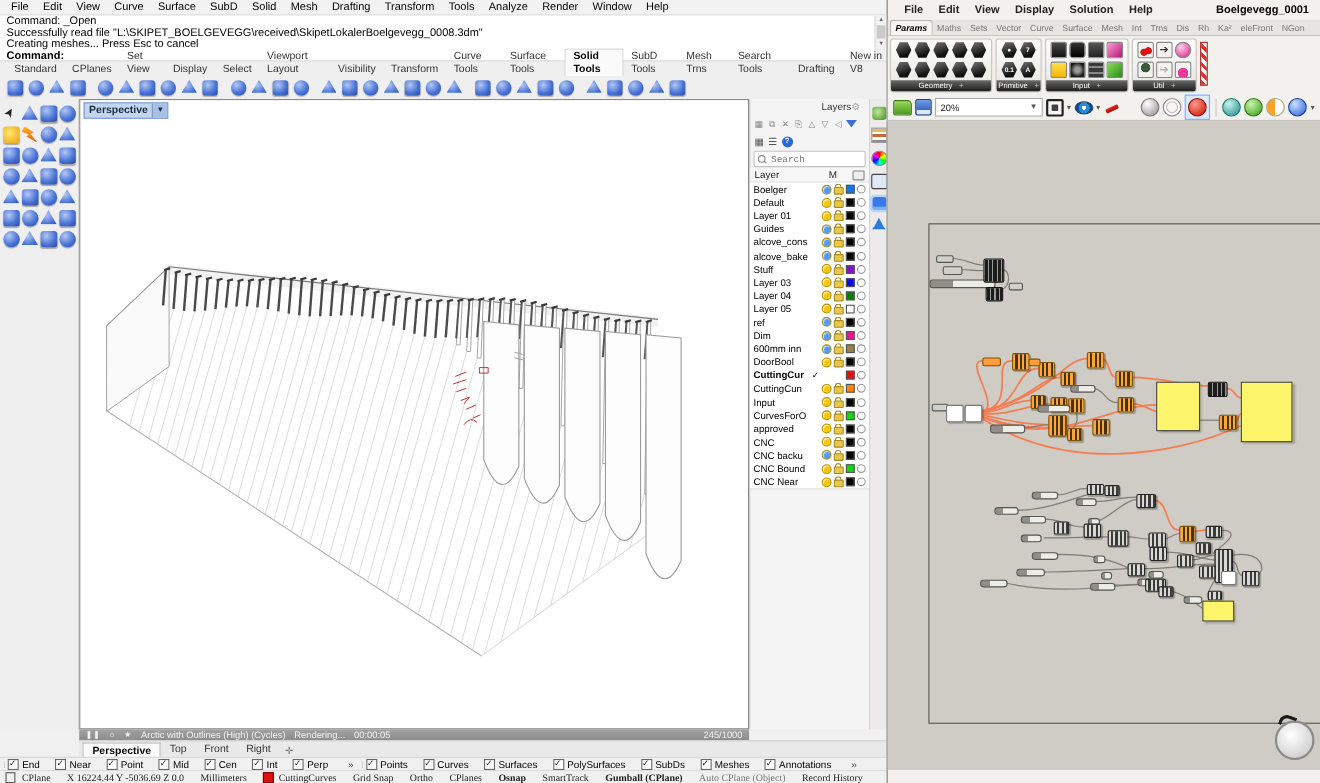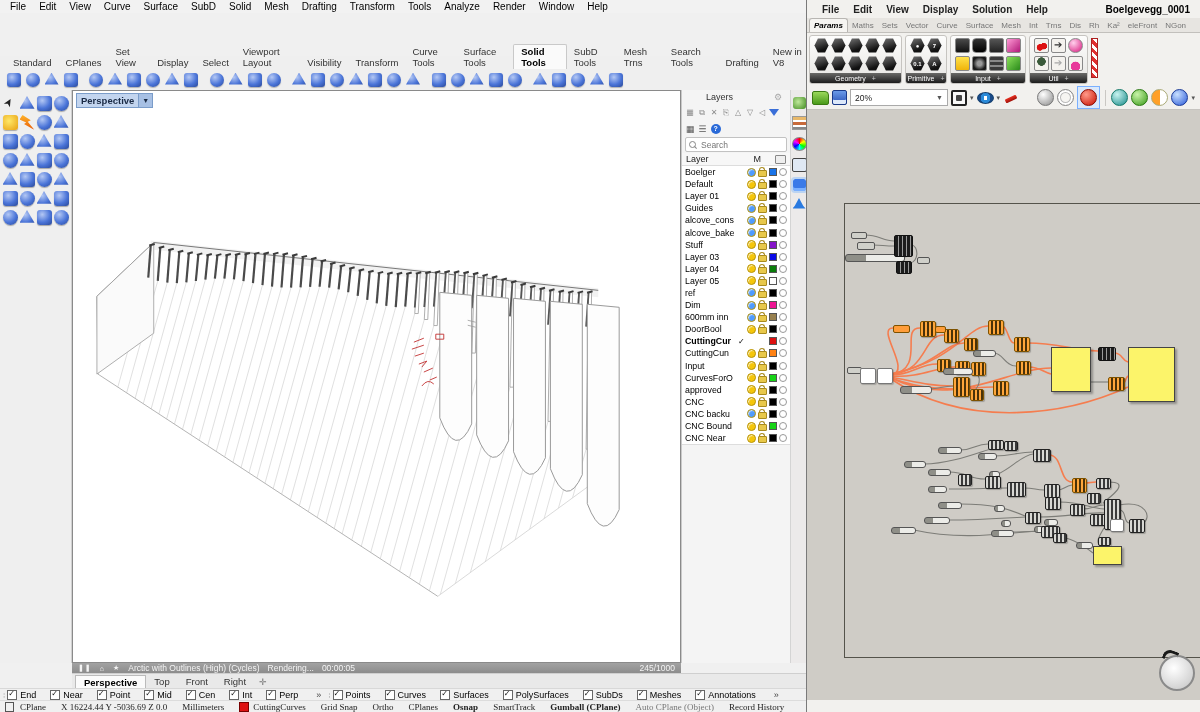--- a/index.html
+++ b/index.html
@@ -57,34 +57,34 @@
   .rb-ic{font-size:7px;letter-spacing:1px;}
   .rb-progress{margin-left:auto;}
   .vp-tabs-row{position:absolute;left:72px;top:673px;width:734px;height:15px;background:#e9e9e9;
                border-top:1px solid #cfcfcf;display:flex;align-items:center;font-size:9.5px;color:#333;padding-left:3px;}
   .vp-tab{padding:1px 8px;}
   .vp-tab.active{background:#fbfbfb;border:1px solid #bbb;border-bottom:none;font-weight:bold;color:#000;}
   .vp-plus{color:#777;font-size:9px;padding:0 5px;}
   
   .r-layers{position:absolute;left:681px;top:90px;width:109px;height:573px;background:#f4f4f4;
             border-left:1px solid #c9c9c9;font-size:9px;box-sizing:border-box;}
-  .lp-header{height:14px;display:flex;align-items:center;justify-content:space-between;padding:0 8px;color:#333;margin-left:16px;}
+  .lp-header{height:14px;display:flex;align-items:center;justify-content:flex-end;padding:0 8px;color:#333;margin-left:16px;}
   .lp-gear{color:#aaa;font-size:9px;}
   .lp-tools{height:17px;display:flex;align-items:center;gap:2px;padding:0 3px;color:#8a8a8a;}
   .lp-tools .mini{width:10px;height:10px;font-size:8px;line-height:10px;text-align:center;}
   .funnel{width:0;height:0;border-left:5px solid transparent;border-right:5px solid transparent;border-top:7px solid #3a6fd8;}
   .lp-tools2{height:15px;display:flex;align-items:center;gap:4px;padding:0 4px;color:#555;}
   .help-ic{width:10px;height:10px;border-radius:50%;background:#2a6ad8;color:#fff;font-size:7px;font-weight:bold;
            text-align:center;line-height:10px;}
   .lp-search{margin:1px 3px;height:13px;background:#fff;border:1px solid #c2c2c2;border-radius:2px;
              display:flex;align-items:center;padding:0 3px;gap:3px;}
   .search-glass{width:5px;height:5px;border:1.2px solid #888;border-radius:50%;position:relative;flex:none;}
   .search-glass:after{content:"";position:absolute;width:3px;height:1.2px;background:#888;left:4px;top:5px;transform:rotate(45deg);}
   .lp-search input{border:none;outline:none;font-size:8.5px;width:100%;background:transparent;color:#333;
-                   font-family:Liberation Sans, sans-serif;}
+                   font-family:Liberation Mono, monospace;}
   .lp-colhdr{height:12px;display:flex;align-items:center;padding:0 4px;color:#222;border-bottom:1px solid #ddd;background:#f7f7f7;}
   .lp-colhdr .cm{margin-left:auto;margin-right:14px;}
   .mini-mon{width:9px;height:7px;border:1px solid #888;border-radius:1px;background:#eee;}
   .lp-list{background:#fff;height:278px;overflow:hidden;border-bottom:1px solid #ddd;}
   .layer-row{height:12.1px;display:flex;align-items:center;padding:0 3px;gap:2px;}
   .lname{flex:1;white-space:nowrap;overflow:hidden;font-size:8.8px;}
   .layer-row.bold .lname{font-weight:bold;}
   .lcheck{font-size:8px;width:7px;}
   .bulb{width:7px;height:7px;border-radius:50%;border:1px solid #b89408;box-shadow:inset 1px 1px 1px rgba(255,255,255,.7);flex:none;}
   .lock{width:7px;height:5px;background:#e8c84a;border:1px solid #a98b1f;border-radius:1px;position:relative;margin-top:3px;flex:none;}
@@ -233,20 +233,27 @@
         <span class="menu-item">Mesh</span>
         <span class="menu-item">Drafting</span>
         <span class="menu-item">Transform</span>
         <span class="menu-item">Tools</span>
         <span class="menu-item">Analyze</span>
         <span class="menu-item">Render</span>
         <span class="menu-item">Window</span>
         <span class="menu-item">Help</span>
       </div>
 
+    <div class="r-cmd">
+      <div class="cmd-line">Command: _Open</div>
+      <div class="cmd-line">Successfully read file "L:\SKIPET_BOELGEVEGG\received\SkipetLokalerBoelgevegg_0008.3dm"</div>
+      <div class="cmd-line">Creating meshes... Press Esc to cancel</div>
+      <div class="cmd-line bold">Command:</div>
+      <div class="cmd-scroll">▴<div class="thumb"></div>▾</div>
+    </div>
 
     <div class="r-tabrow">
 
     <span class="r-tab">Standard</span>
         <span class="r-tab">CPlanes</span>
         <span class="r-tab">Set View</span>
         <span class="r-tab">Display</span>
         <span class="r-tab">Select</span>
         <span class="r-tab">Viewport Layout</span>
         <span class="r-tab">Visibility</span>

